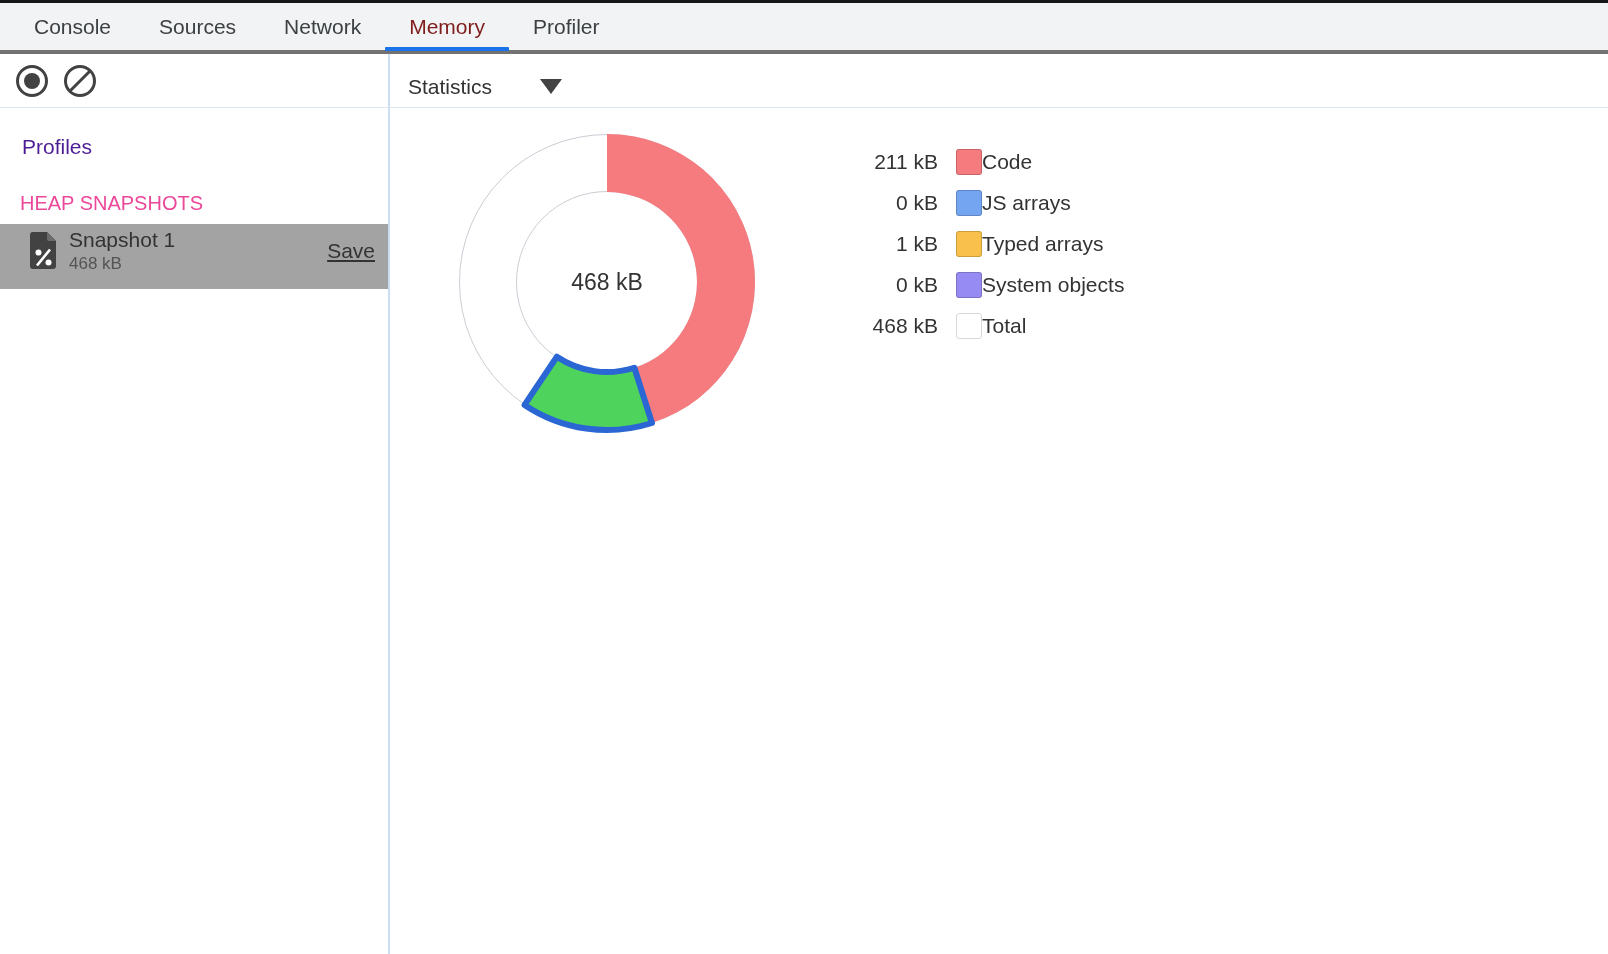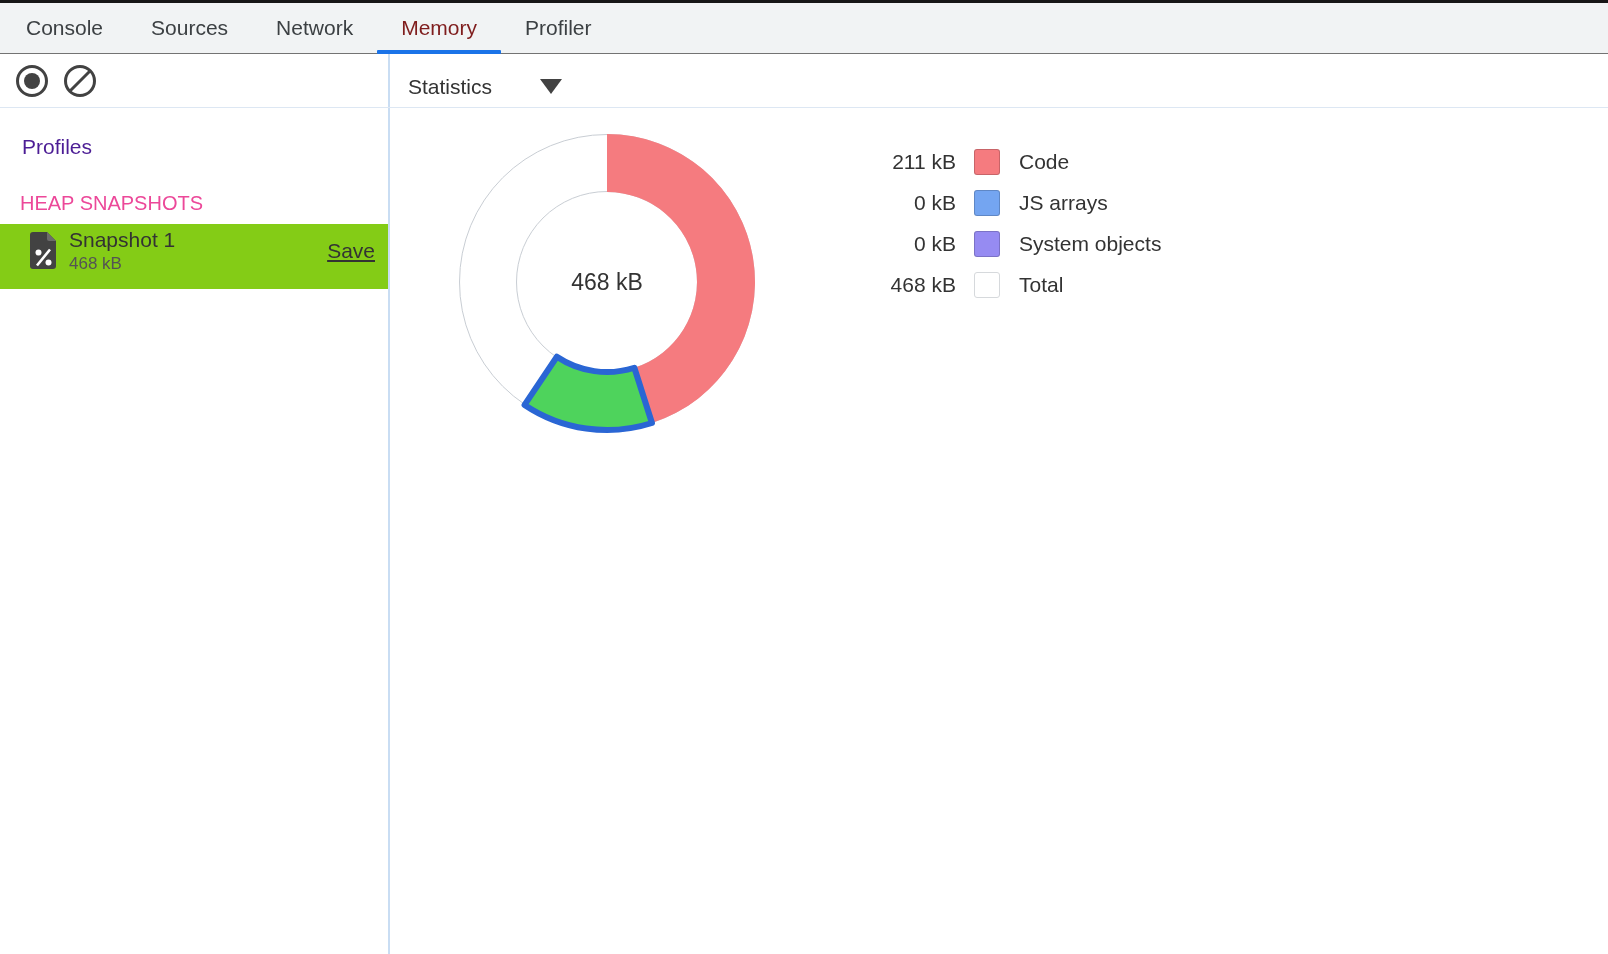--- a/index.html
+++ b/index.html
@@ -5,21 +5,21 @@
   * { margin:0; padding:0; box-sizing:border-box; }
   html,body { width:1608px; height:954px; overflow:hidden; background:#fff;
               font-family:"Liberation Sans", sans-serif; color:#333; }
   .app { position:relative; width:1608px; height:954px; background:#fff; }
 
   
   .topstrip { height:3px; background:#161616; }
 
   
   .tabbar { height:51px; background:#f1f3f4; display:flex; align-items:stretch;
-            padding-left:2px; border-bottom:1px solid #737373; position:relative; }
+            padding-left:10px; border-bottom:4px solid #737373; position:relative; }
   .tab { padding:0 24px; display:flex; align-items:center; font-size:21px;
          color:#3c4043; position:relative; cursor:default; white-space:nowrap; }
   .tab.active { color:#7f1d1d; }
   .tab.active::after { content:''; position:absolute; left:0; right:0; bottom:-1px;
                        height:4px; background:#1a73e8; border-radius:1px; }
 
   
   .toolbar { height:54px; display:flex; border-bottom:1px solid #dde7f3; background:#fff; }
   .toolbar-left { width:390px; min-width:390px; display:flex; align-items:center;
                   gap:12px; padding-left:14px; border-right:2px solid #c9ddf3; }
@@ -32,43 +32,43 @@
                  border-left:11px solid transparent; border-right:11px solid transparent;
                  border-top:15px solid #424242; }
 
   
   .content { position:absolute; top:108px; left:0; right:0; bottom:0; display:flex; }
   .sidebar { width:390px; min-width:390px; border-right:2px solid #c9ddf3;
              background:#fff; }
   .sidebar-title { margin:26px 12px 0 22px; font-size:21px; line-height:26px; color:#4c1d95; }
   .sidebar-section { margin:30px 0 8px 20px; font-size:20px; line-height:26px;
                      color:#ec4899; }
-  .snapshot-item { height:65px; background:#84cc16; display:flex; align-items:center;
+  .snapshot-item { height:65px; background:#a3a3a3; display:flex; align-items:center;
                    padding:0 13px 12px 28px; cursor:pointer; }
   .snap-icon { width:31px; height:41px; margin-right:10px; flex:0 0 auto; }
   .snap-text { flex:1; min-width:0; }
   .snap-title { font-size:21px; line-height:26px; color:#333; }
   .snap-size { font-size:17px; line-height:21px; color:#545454; }
   .snap-save { font-size:21px; color:#333; text-decoration:underline; cursor:pointer; }
 
   
   .main { flex:1; position:relative; background:#fff; }
   .donut { position:absolute; left:62px; top:19px; width:310px; height:310px; }
   .donut svg { width:100%; height:100%; display:block; }
   .donut-label { position:absolute; inset:0; display:flex; align-items:center;
                  justify-content:center; font-size:23px; color:#333;
                  pointer-events:none; }
 
-  .legend { position:absolute; left:426px; top:33px; }
+  .legend { position:absolute; left:408px; top:33px; }
   .legend-row { display:flex; align-items:center; height:41px; font-size:21px;
                 color:#333; cursor:pointer; }
   .legend-value { width:140px; text-align:right; white-space:nowrap; }
   .legend-swatch { width:26px; height:26px; border-radius:3px; margin-left:18px;
                    border:1px solid rgba(0,0,0,0.18); background:#fff; flex:0 0 auto; }
-  .legend-label { margin-left:19px; white-space:nowrap; }
+  .legend-label { white-space:nowrap; }
 </style>
 </head>
 <body>
 
 <div class="app">
   <div class="topstrip"></div>
 
   <nav class="tabbar">
     <div class="tab">
         <span>Console</span>
@@ -147,20 +147,25 @@
           <span class="legend-value">211 kB</span>
           <span class="legend-swatch" style="background: rgb(245, 123, 127);"></span>
           <span class="legend-label">Code</span>
         </div>
         <div class="legend-row">
           <span class="legend-value">0 kB</span>
           <span class="legend-swatch" style="background: rgb(116, 165, 241);"></span>
           <span class="legend-label">JS arrays</span>
         </div>
         <div class="legend-row">
+          <span class="legend-value">1 kB</span>
+          <span class="legend-swatch" style="background: rgb(249, 193, 75);"></span>
+          <span class="legend-label">Typed arrays</span>
+        </div>
+        <div class="legend-row">
           <span class="legend-value">0 kB</span>
           <span class="legend-swatch" style="background: rgb(150, 139, 242);"></span>
           <span class="legend-label">System objects</span>
         </div>
         <div class="legend-row">
           <span class="legend-value">468 kB</span>
           <span class="legend-swatch" style="background: rgb(255, 255, 255); border-color: rgb(214, 217, 220);"></span>
           <span class="legend-label">Total</span>
         </div>
       </div>

